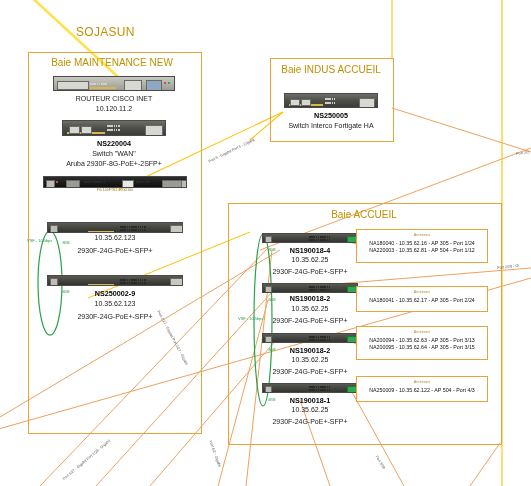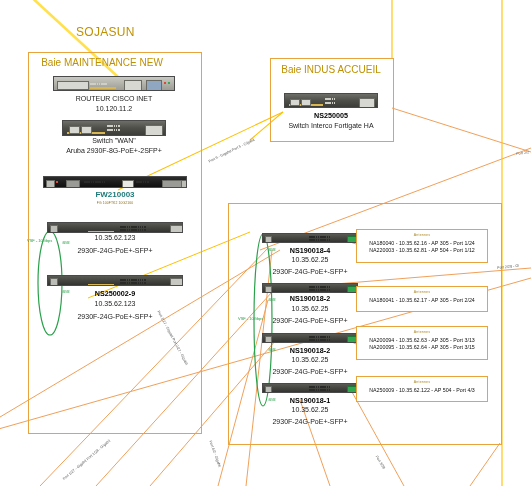--- a/index.html
+++ b/index.html
@@ -217,21 +217,21 @@
     <line x1="348" y1="390" x2="356" y2="392" stroke="#f0a05a" stroke-width="1"></line>
 
     <ellipse cx="50" cy="283" rx="12" ry="52" fill="none" stroke="#2aa04a" stroke-width="1.2"></ellipse>
 
     <ellipse cx="263" cy="320" rx="9" ry="86" fill="none" stroke="#2aa04a" stroke-width="1.2"></ellipse>
   </svg>
 
   <div class="title-sojasun">SOJASUN</div>
 
   <div class="rack" id="rack-maintenance"></div>
-  <div class="rack-title" style="left:28px; top:57px; width:148px;">Baie MAINTENANCE NEW</div>
+  <div class="rack-title" style="left:38px; top:57px; width:148px;">Baie MAINTENANCE NEW</div>
 
   <div class="device" style="left:46px; top:76px; width:136px;">
     <div class="chassis router" style="width:122px;height:15px;">
       <div class="panel-box" style="left:3px;top:4px;width:30px;height:7px;"></div>
       <div class="port-strip" style="left:36px;top:6px;">
           <i></i>
           <i></i>
           <i></i>
           <i></i>
           <i></i>
@@ -265,20 +265,21 @@
       <div class="port-strip" style="left:44px;top:8px;">
           <i></i>
           <i></i>
           <i></i>
           <i></i>
           <i></i>
           <i></i>
         </div>
       <div class="panel-box" style="left:82px;top:4px;width:16px;height:9px;"></div>
     </div>
+    <div class="dev-name" style="margin-top:3px;">NS220004</div>
     <div class="dev-line">Switch "WAN"</div>
     <div class="dev-line">Aruba 2930F-8G-PoE+-2SFP+</div>
   </div>
 
   <div class="device" style="left:40px; top:176px; width:150px;">
     <div class="chassis fw" style="width:144px;height:12px;">
       <div class="panel-box" style="left:2px;top:2.5px;width:7px;height:7px;background:#bdbdb8;"></div>
       <div class="led" style="left:12px;top:4px;"></div>
       <div class="panel-box" style="left:22px;top:3px;width:12px;height:6px;background:#9a9a96;"></div>
       <div class="port-strip dark" style="left:40px;top:4px;">
@@ -298,21 +299,20 @@
           <i></i>
           <i></i>
           <i></i>
           <i></i>
           <i></i>
           <i></i>
         </div>
       <div class="panel-box" style="left:118px;top:3px;width:18px;height:6px;background:#9a9a96;"></div>
       <div class="panel-box" style="left:137px;top:2.5px;width:5px;height:7px;background:#bdbdb8;"></div>
     </div>
-    <div class="dev-name teal" style="margin-top:2px;">FW210003</div>
     <div class="dev-sub-tiny">FG 100FTK2 10G2160</div>
   </div>
 
   <div class="device" style="left:44px; top:222px; width:142px;">
     <div class="chassis switch24" style="width:136px;height:11px;">
       <div class="panel-box" style="left:2px;top:2px;width:6px;height:7px;background:#bdbdb8;"></div>
       <div class="yellow-bar" style="left:40px;top:7.5px;width:26px;height:1.4px;"></div>
       <div class="port-strip dark" style="left:72px;top:2.5px;">
           <i></i>
           <i></i>
@@ -412,20 +412,21 @@
           <i></i>
           <i></i>
         </div>
       <div class="panel-box" style="left:74px;top:4px;width:14px;height:8px;"></div>
     </div>
     <div class="dev-name" style="margin-top:3px;">NS250005</div>
     <div class="dev-line">Switch Interco Fortigate HA</div>
   </div>
 
   <div class="rack" id="rack-accueil"></div>
+  <div class="rack-title" style="left:228px; top:209px; width:272px;">Baie ACCUEIL</div>
 
   <div class="device" style="left:258px; top:233px; width:104px;">
     <div class="chassis switch24" style="width:96px;height:10px;">
       <div class="panel-box" style="left:1.5px;top:1.5px;width:5px;height:6.5px;background:#bdbdb8;"></div>
       <div class="port-strip dark" style="left:46px;top:2px;">
           <i></i>
           <i></i>
           <i></i>
           <i></i>
           <i></i>

